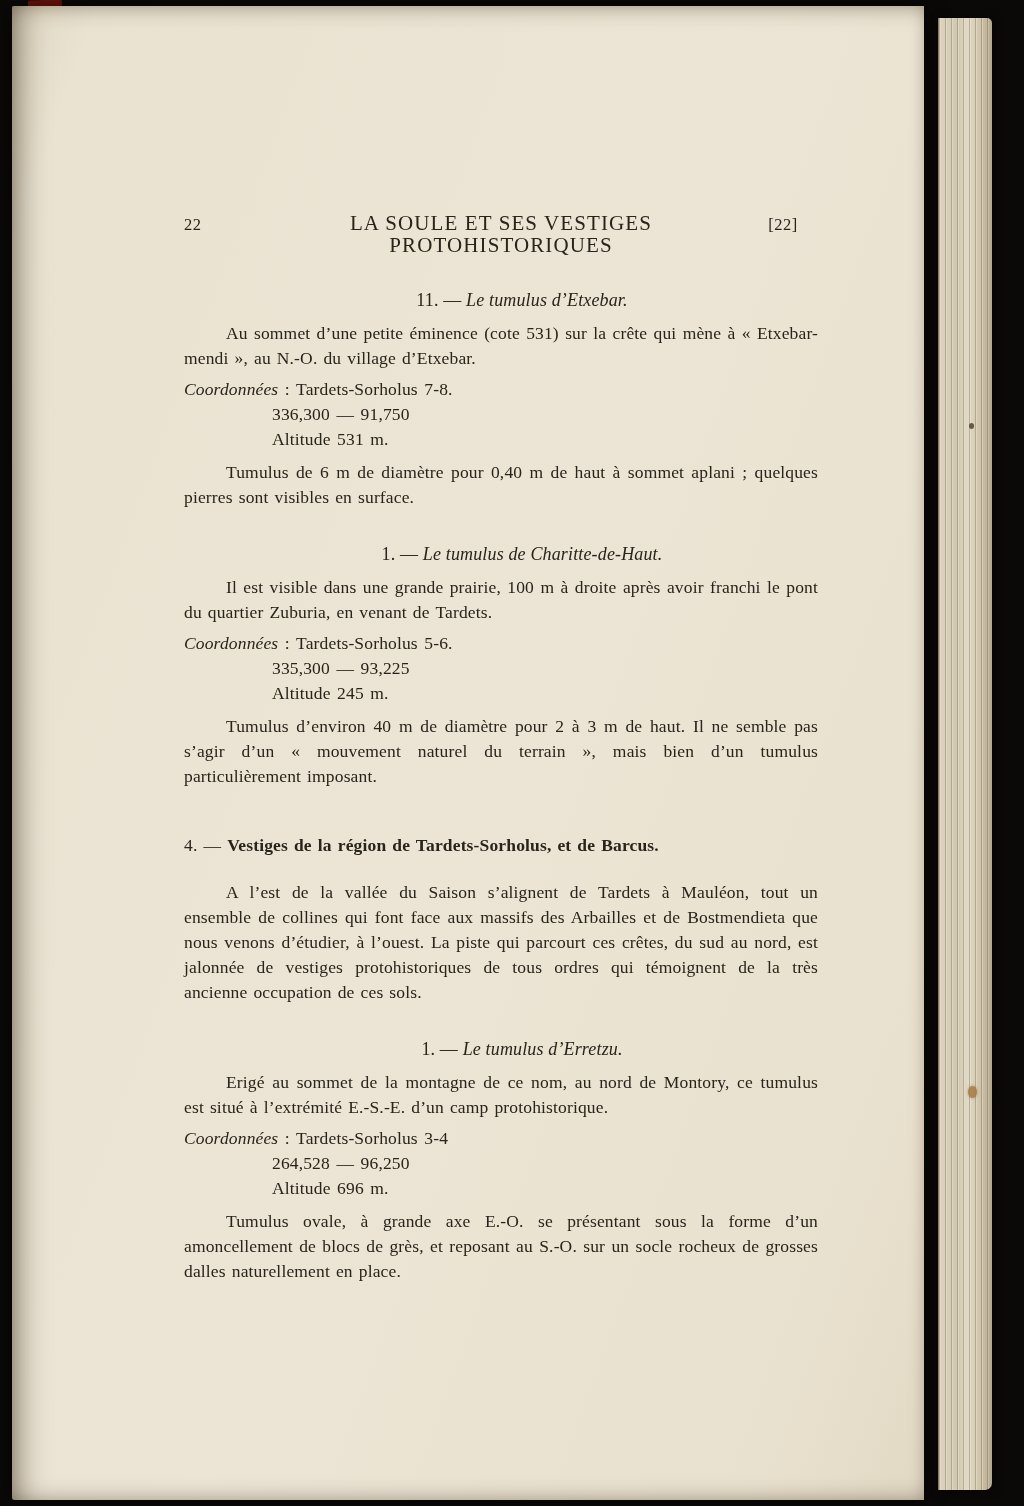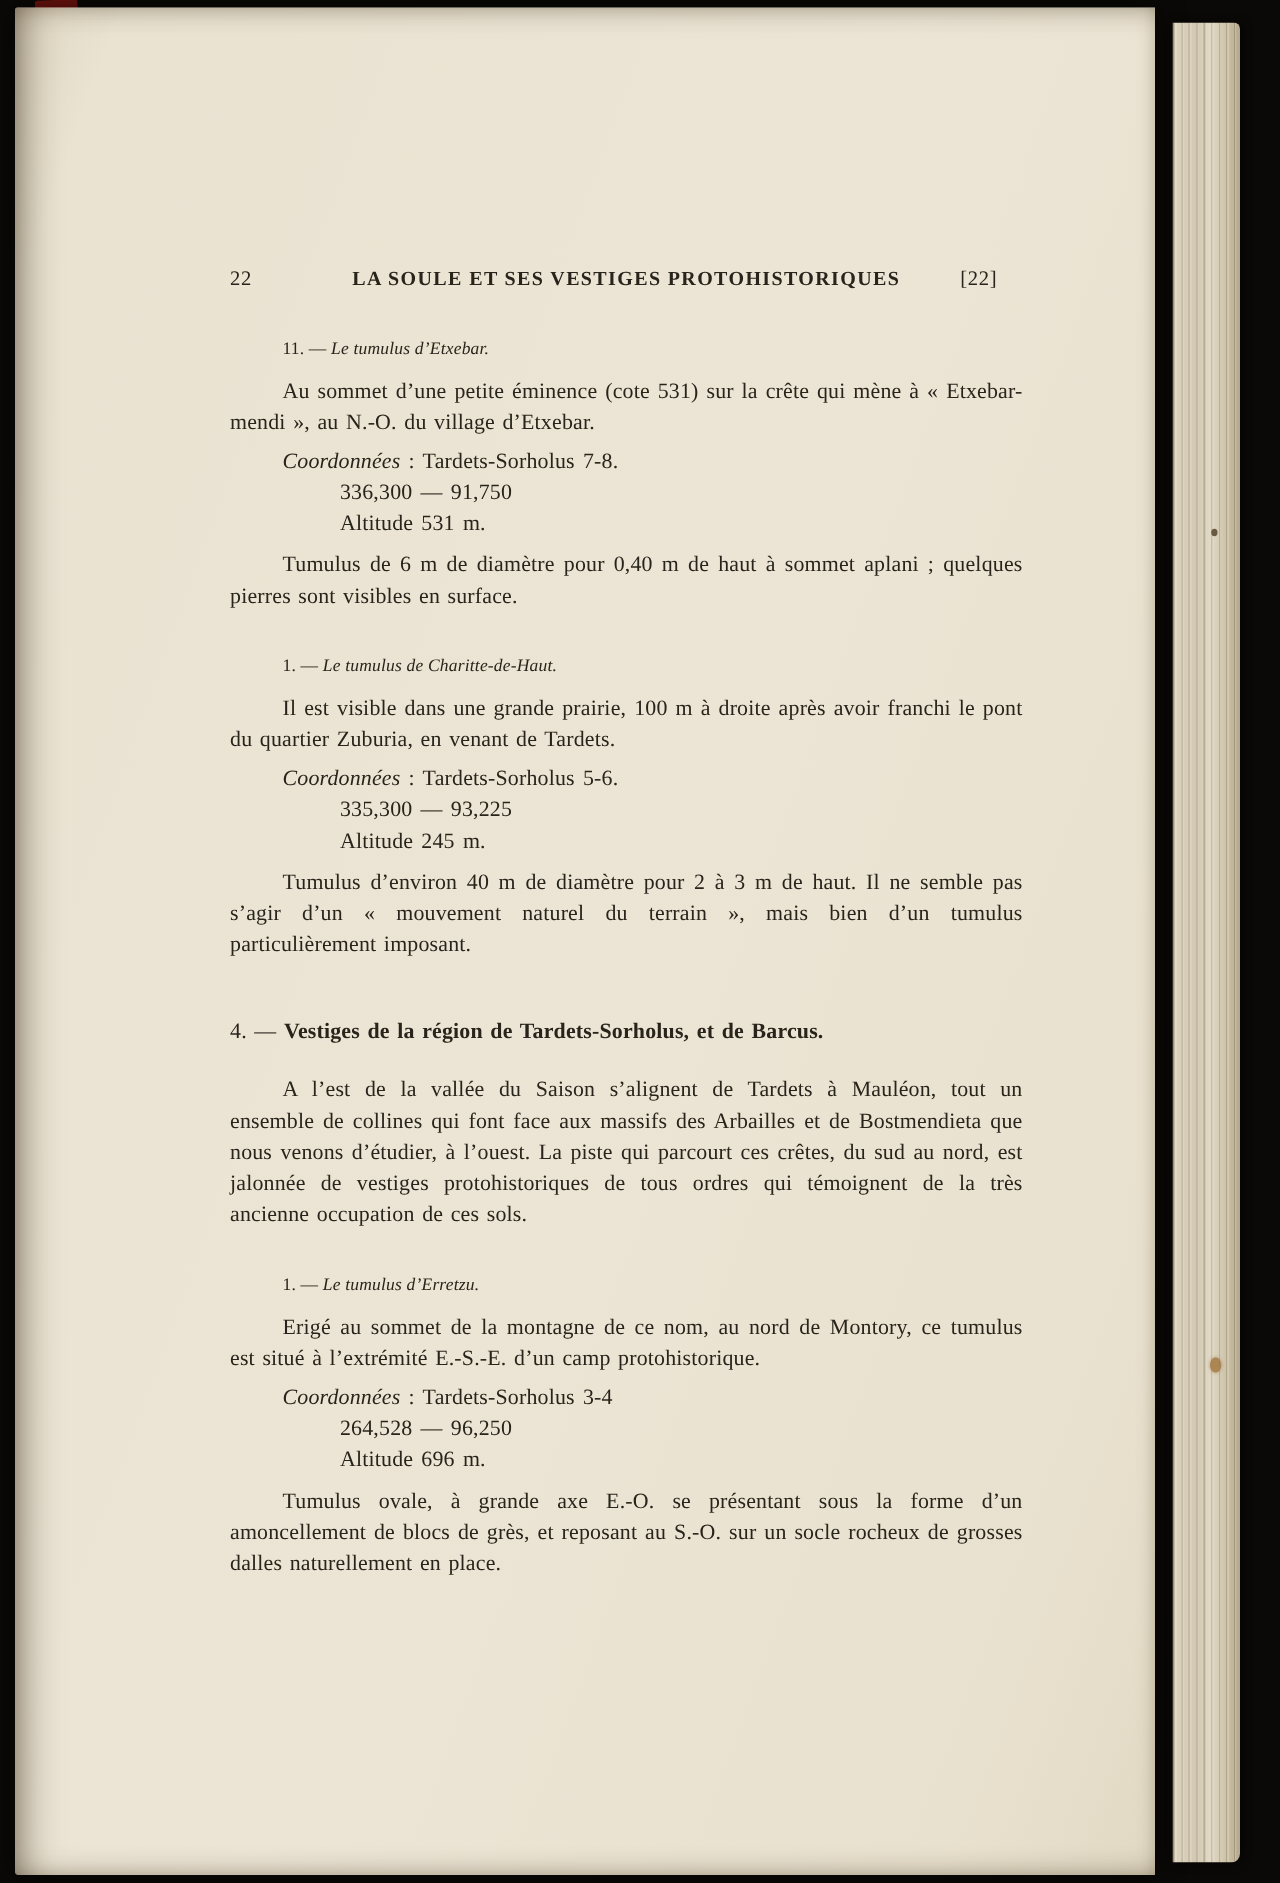--- a/index.html
+++ b/index.html
@@ -58,50 +58,51 @@
     color: #29241b;
   }
 
   .running-header {
     display: flex;
     align-items: baseline;
     font-size: 16px;
     line-height: 22px;
   }
   .running-header .pn { width: 70px; font-size: 16.5px; letter-spacing: 0.5px; }
-  .running-header .title { flex: 1; text-align: center; font-weight: bold; font-size: 16px; letter-spacing: 1.1px; }
+  .running-header .title { flex: 1; text-align: center; font-weight: normal; font-size: 21px; letter-spacing: 1.1px; }
   .running-header .bn { width: 70px; text-align: center; font-size: 16.5px; letter-spacing: 0.5px; }
 
   .body-text { font-size: 17.5px; line-height: 25px; letter-spacing: 0.15px; }
 
   p.para {
     text-align: justify;
     text-indent: 42px;
     margin-top: 8px;
     word-spacing: 1.5px;
   }
 
   h3.entry-heading {
-    font-size: 14px;
+    font-size: 18px;
     font-weight: normal;
     margin: 32px 0 2px 42px;
+    text-align: center;
   }
   h3.entry-heading .num { font-style: normal; }
   .it { font-style: italic; }
 
   h2.section-heading {
     font-size: 17.5px;
     font-weight: normal;
     margin: 44px 0 22px 0;
     word-spacing: 1.5px;
   }
   h2.section-heading .stitle { font-weight: bold; }
 
   .coords { margin-top: 6px; }
-  .coords .l1 { margin-left: 42px; word-spacing: 2px; }
+  .coords .l1 { word-spacing: 2px; }
   .coords .l2, .coords .l3 { margin-left: 88px; word-spacing: 2px; }
 </style>
 </head>
 <body>
 
 <div class="scene">
 
   <div class="corner-mark"></div>
 
   <div class="page">

